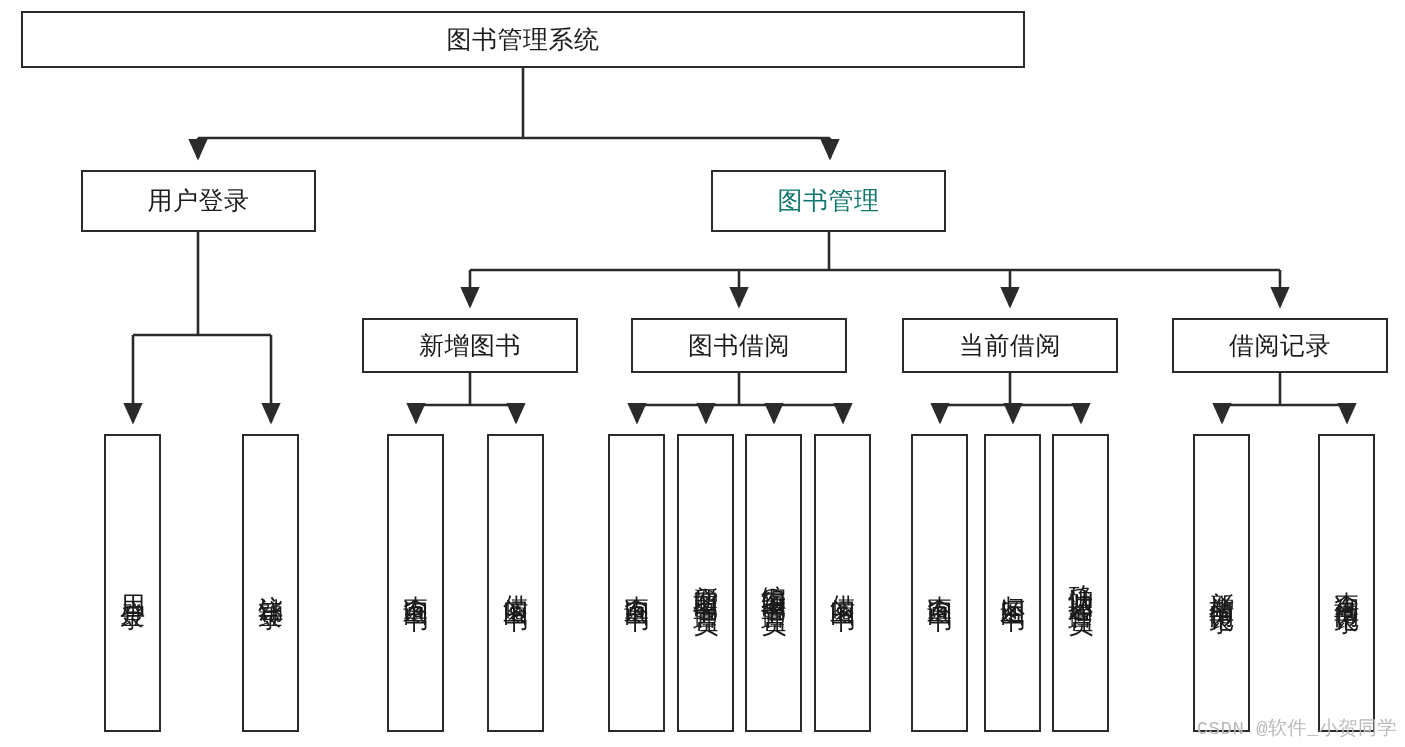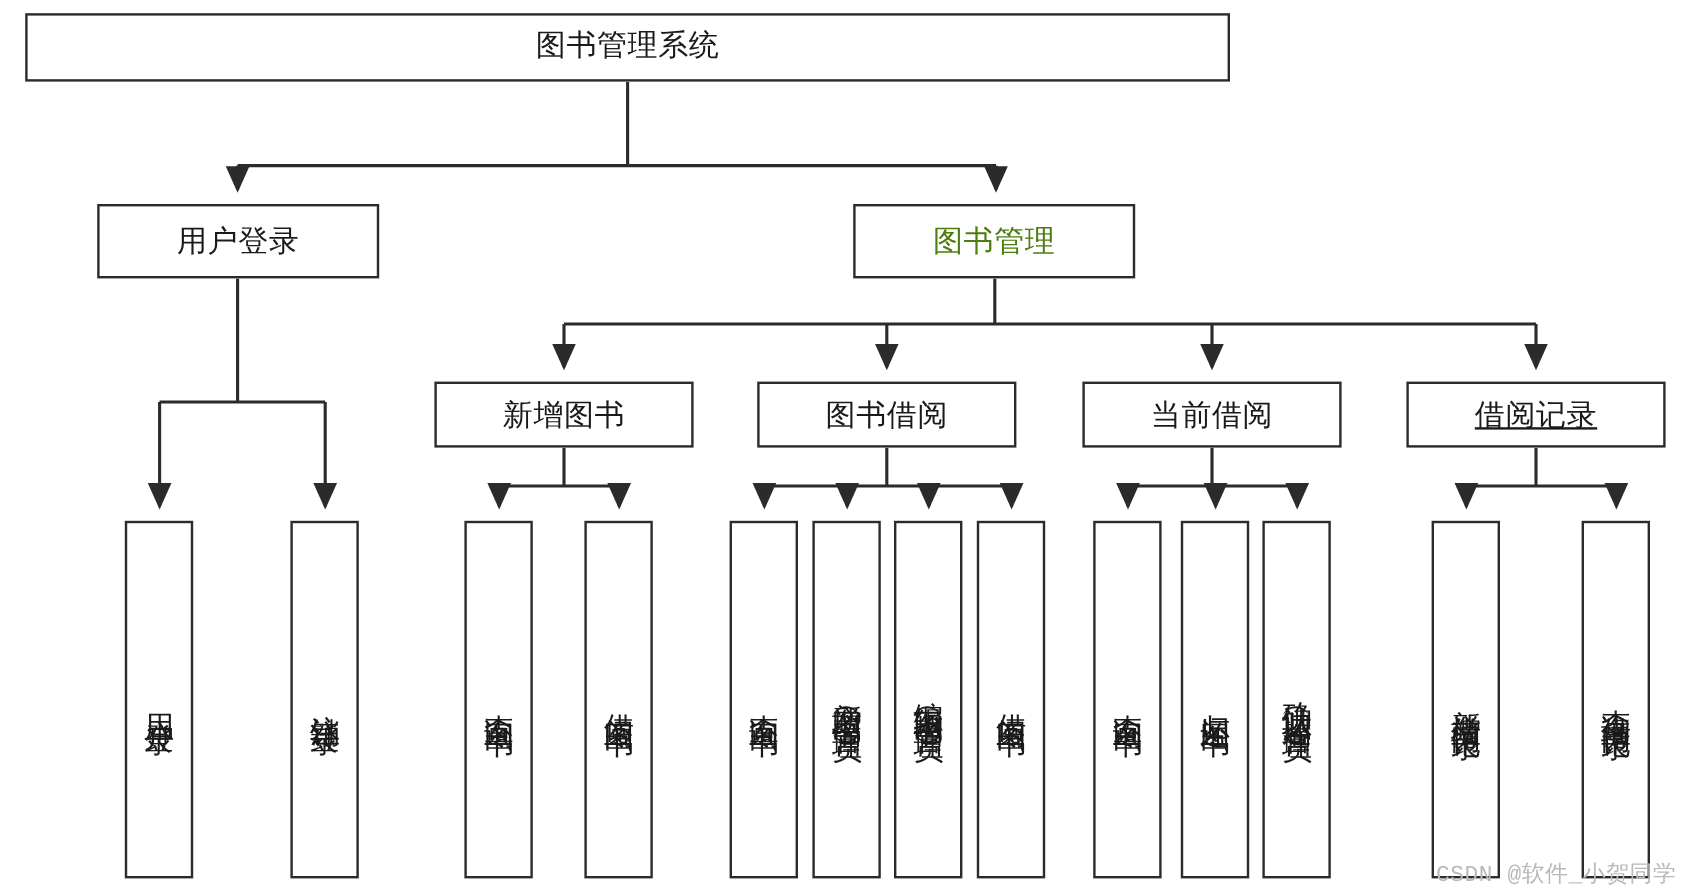--- a/index.html
+++ b/index.html
@@ -121,41 +121,41 @@
       <path d="M1013,405 L1013,422" marker-end="url(#arrowhead)"></path>
       <path d="M1081,405 L1081,422" marker-end="url(#arrowhead)"></path>
 
       <path d="M1280,373 L1280,405"></path>
       <path d="M1222,405 L1347,405"></path>
       <path d="M1222,405 L1222,422" marker-end="url(#arrowhead)"></path>
       <path d="M1347,405 L1347,422" marker-end="url(#arrowhead)"></path>
     </g>
   </svg>
 
-  <div class="node horizontal" style="left: 21px; top: 11px; width: 1004px; height: 57px; border-color: rgb(43, 43, 43); background: rgb(255, 255, 255); color: rgb(26, 26, 26); font-family: Liberation Mono, monospace;">
+  <div class="node horizontal" style="left: 21px; top: 11px; width: 1004px; height: 57px; border-color: rgb(43, 43, 43); background: rgb(255, 255, 255); color: rgb(26, 26, 26);">
     <span class="label">图书管理系统</span>
   </div>
 
   <div class="node horizontal" style="left: 81px; top: 170px; width: 235px; height: 62px; border-color: rgb(43, 43, 43); background: rgb(255, 255, 255); color: rgb(26, 26, 26);">
     <span class="label">用户登录</span>
   </div>
-  <div class="node horizontal" style="left: 711px; top: 170px; width: 235px; height: 62px; border-color: rgb(43, 43, 43); background: rgb(255, 255, 255); color: #4d7c0f;">
+  <div class="node horizontal" style="left: 711px; top: 170px; width: 235px; height: 62px; border-color: rgb(43, 43, 43); background: rgb(255, 255, 255); color: #0f766e;">
     <span class="label">图书管理</span>
   </div>
 
   <div class="node horizontal" style="left: 362px; top: 318px; width: 216px; height: 55px; border-color: rgb(43, 43, 43); background: rgb(255, 255, 255); color: rgb(26, 26, 26);">
     <span class="label">新增图书</span>
   </div>
   <div class="node horizontal" style="left: 902px; top: 318px; width: 216px; height: 55px; border-color: rgb(43, 43, 43); background: rgb(255, 255, 255); color: rgb(26, 26, 26);">
     <span class="label">当前借阅</span>
   </div>
   <div class="node horizontal" style="left: 631px; top: 318px; width: 216px; height: 55px; border-color: rgb(43, 43, 43); background: rgb(255, 255, 255); color: rgb(26, 26, 26);">
     <span class="label">图书借阅</span>
   </div>
-  <div class="node horizontal" style="left: 1172px; top: 318px; width: 216px; height: 55px; border-color: rgb(43, 43, 43); background: rgb(255, 255, 255); color: rgb(26, 26, 26); text-decoration: underline;">
+  <div class="node horizontal" style="left: 1172px; top: 318px; width: 216px; height: 55px; border-color: rgb(43, 43, 43); background: rgb(255, 255, 255); color: rgb(26, 26, 26);">
     <span class="label">借阅记录</span>
   </div>
 
   <div class="node vertical" style="left: 104px; top: 434px; width: 57px; height: 298px; border-color: rgb(43, 43, 43); background: rgb(255, 255, 255); color: rgb(26, 26, 26);">
     <span class="label">用户登录</span>
   </div>
   <div class="node vertical" style="left: 242px; top: 434px; width: 57px; height: 298px; border-color: rgb(43, 43, 43); background: rgb(255, 255, 255); color: rgb(26, 26, 26);">
     <span class="label">注销登录</span>
   </div>
   <div class="node vertical" style="left: 387px; top: 434px; width: 57px; height: 298px; border-color: rgb(43, 43, 43); background: rgb(255, 255, 255); color: rgb(26, 26, 26);">

